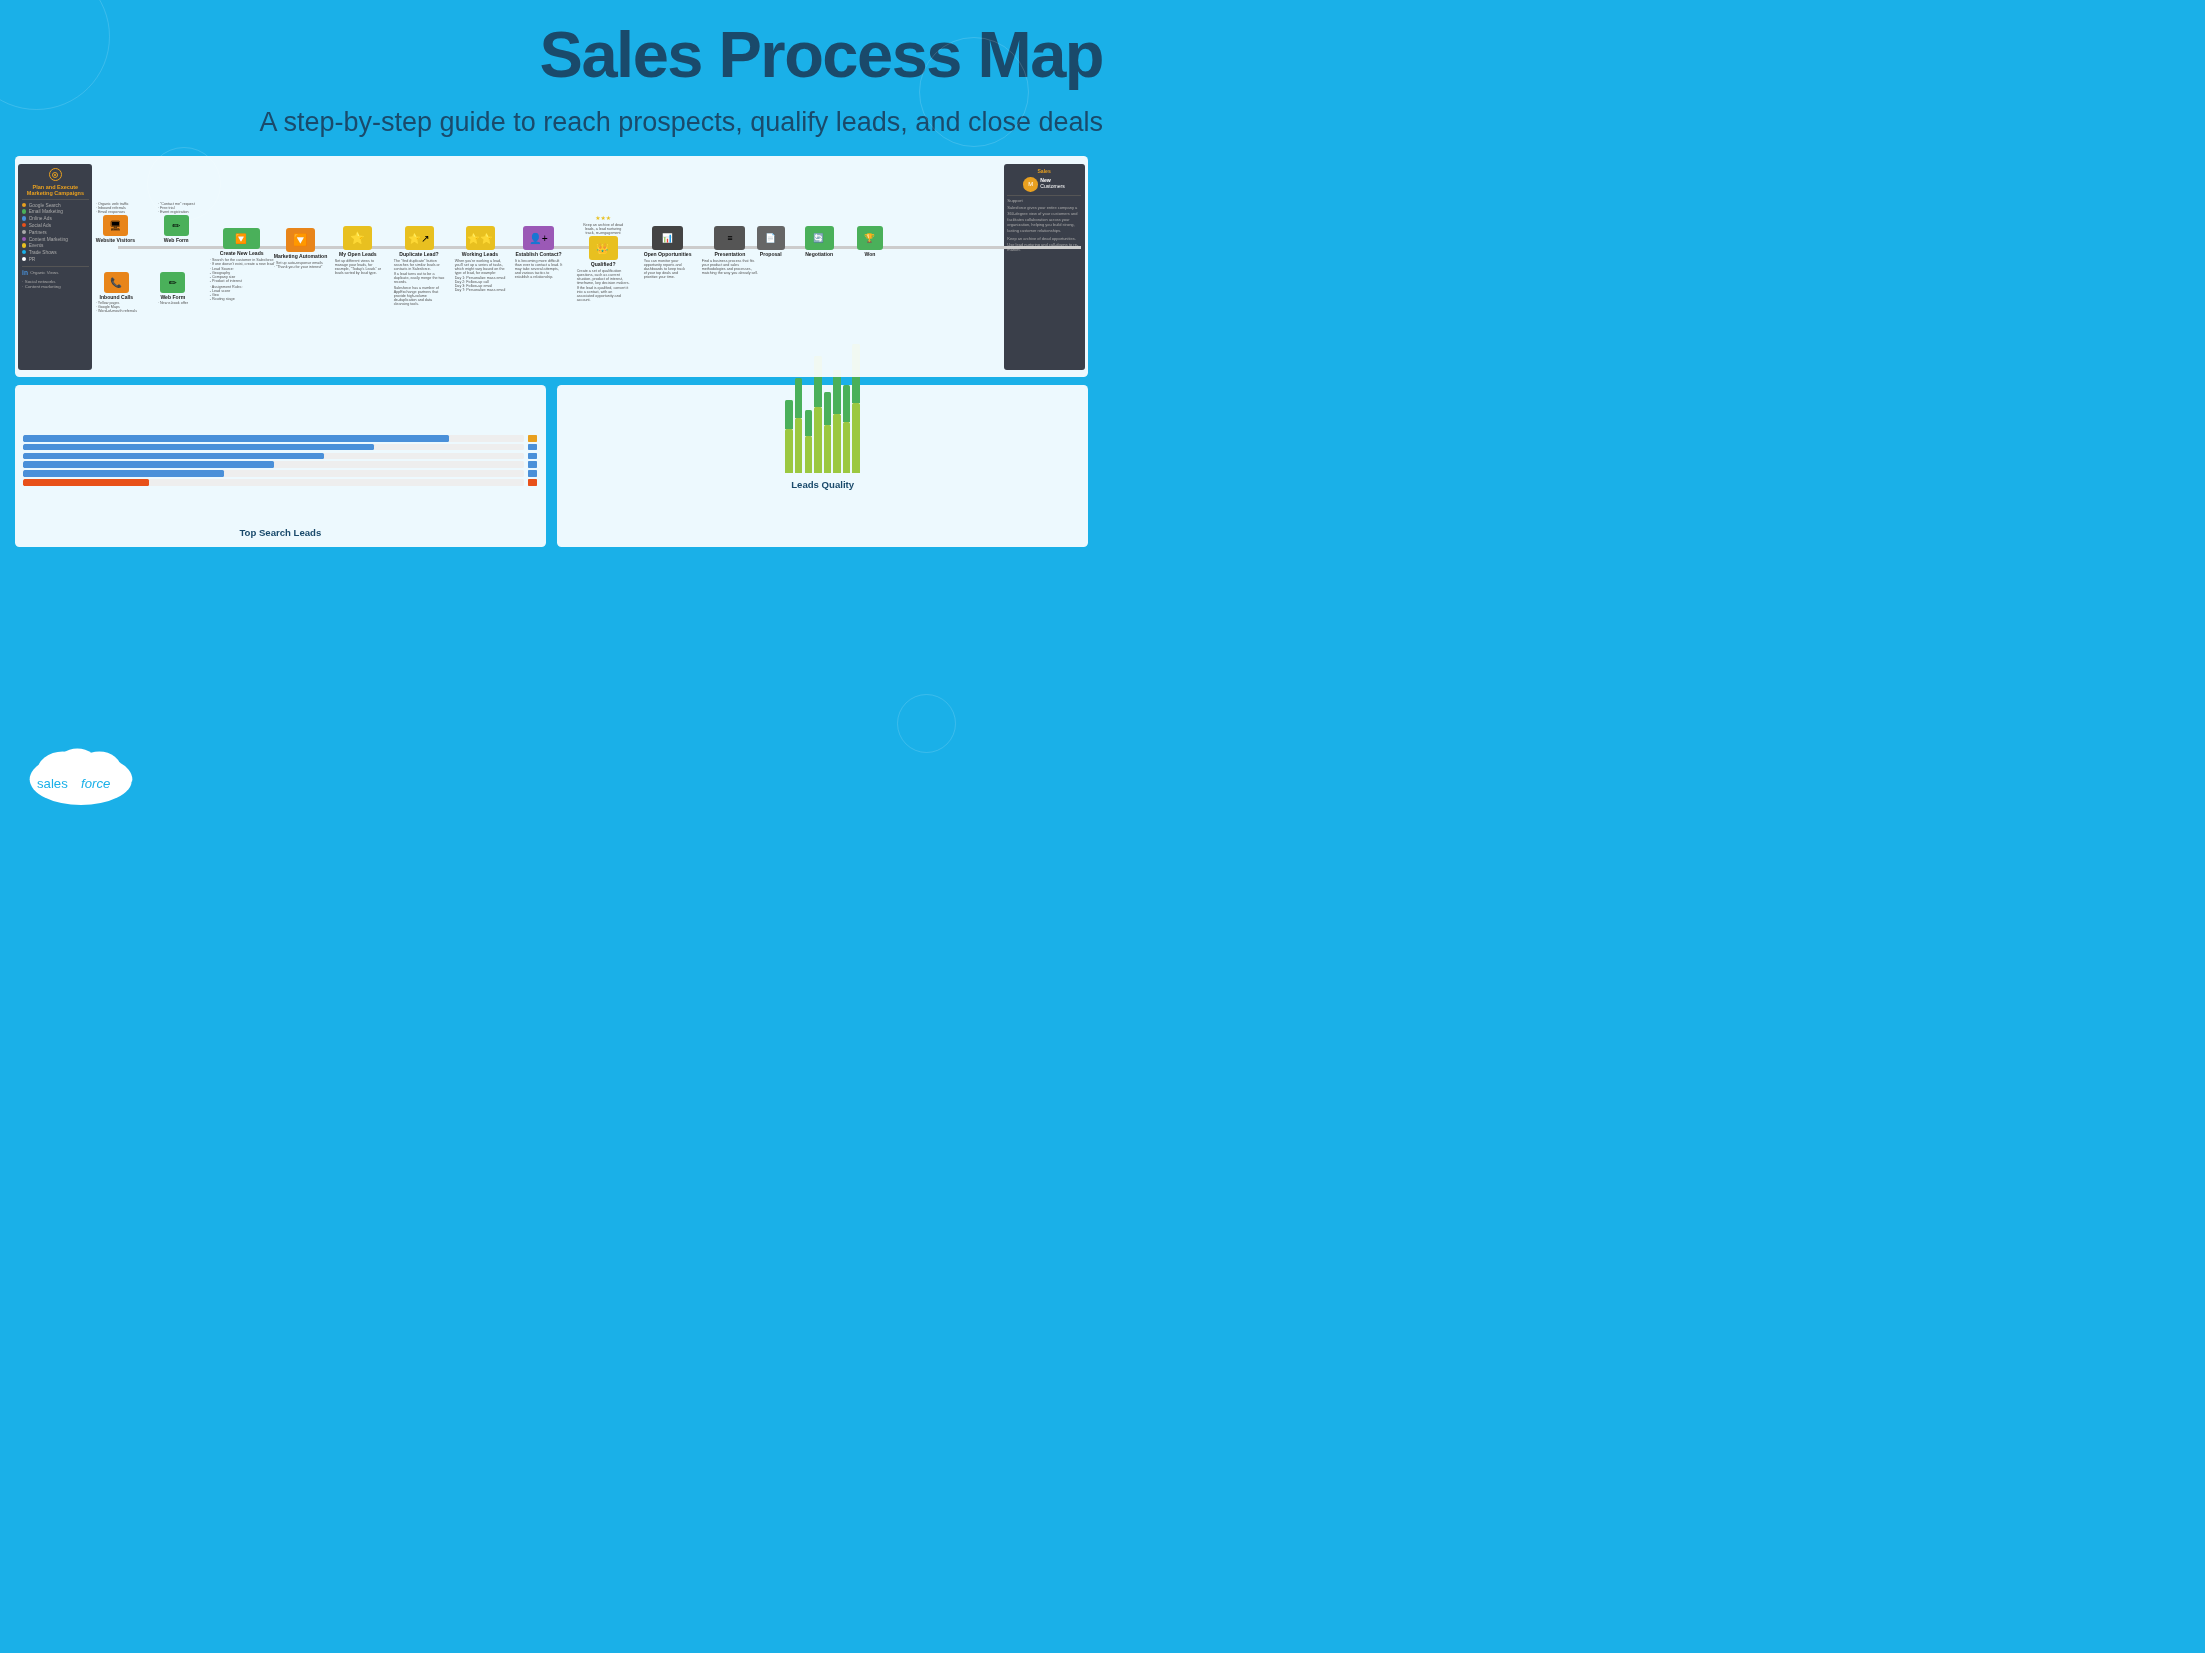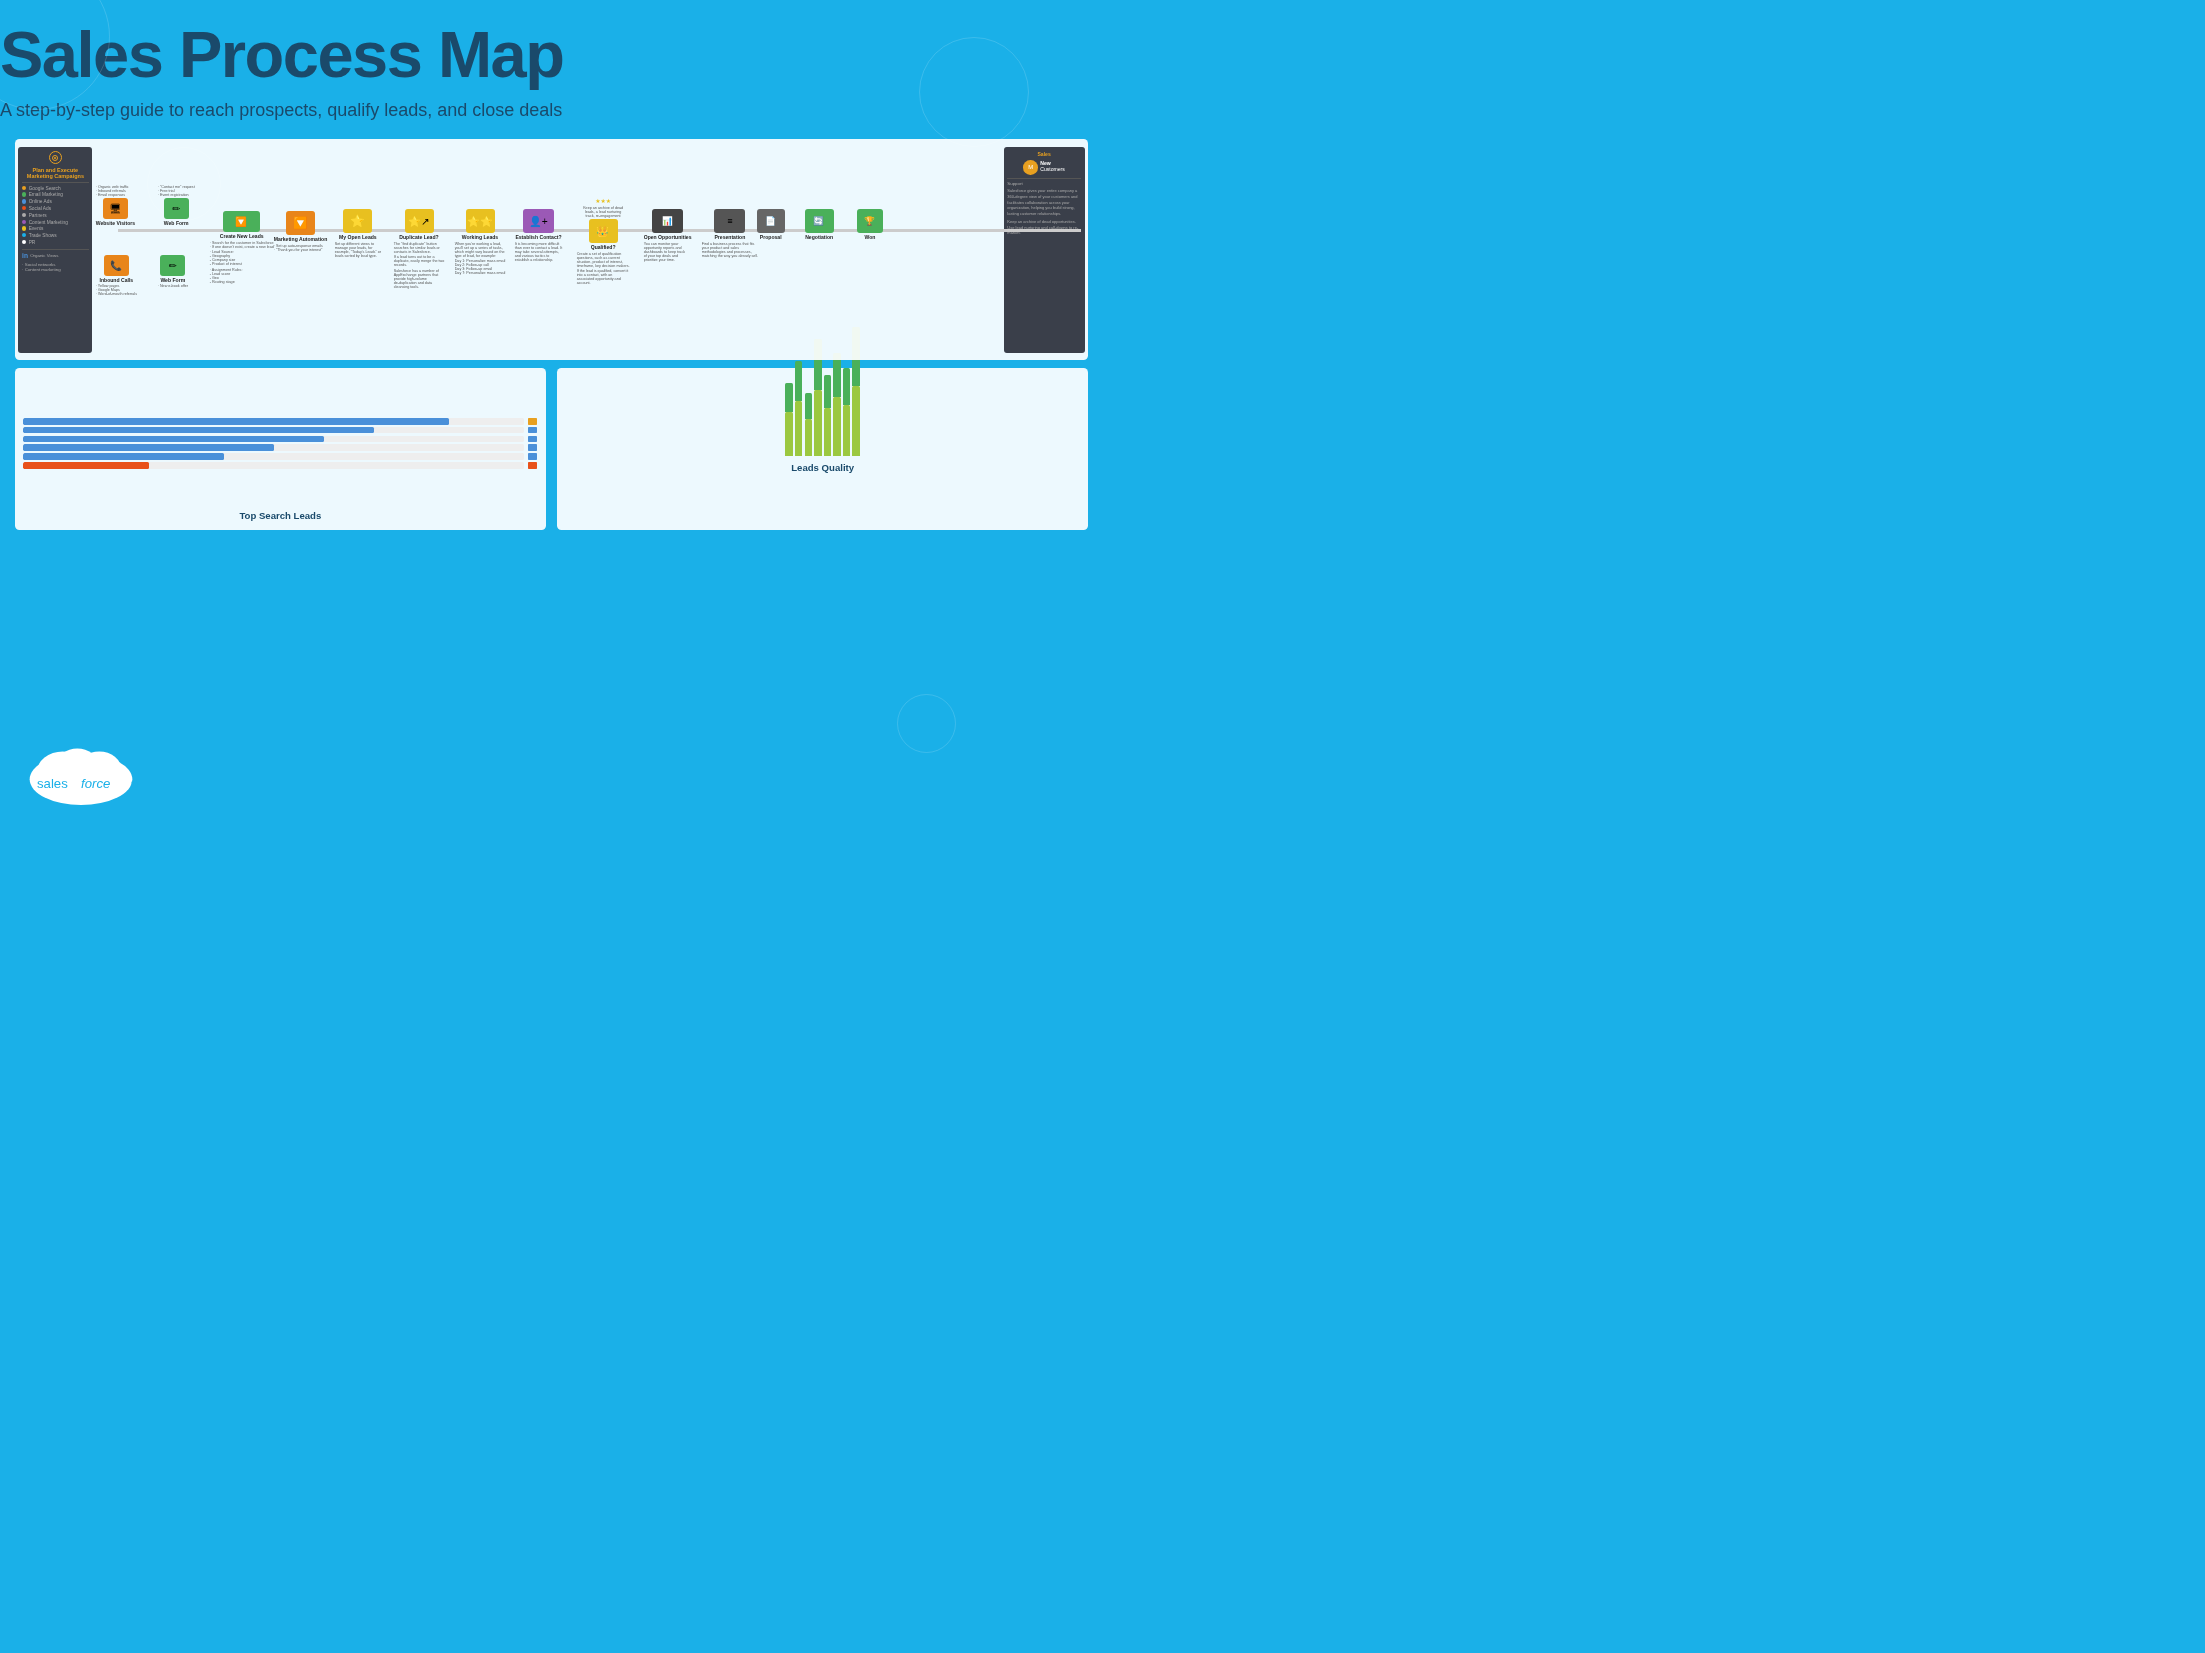--- a/index.html
+++ b/index.html
@@ -15,35 +15,35 @@
     
     .bg-circle {
       position: absolute;
       border-radius: 50%;
       border: 1.5px solid rgba(255,255,255,0.15);
       pointer-events: none;
     }
 
     
     .header {
-      text-align: left;
+      text-align: right;
       padding: 22px 0 7.4px;
     }
     .main-title {
       font-size: 65px;
       font-weight: 900;
       color: #1a4a6b;
       line-height: 1;
       letter-spacing: -1.5px;
     }
     .subtitle {
-      font-size: 18px;
+      font-size: 27px;
       color: #1a4a6b;
       font-weight: 400;
-      margin-top: 13px;
+      margin-top: 20px;
     }
 
     
     .process-map {
       position: relative;
       margin: 11px 14.7px 0;
       height: 221px;
       background: rgba(255,255,255,0.92);
       border-radius: 4.4px;
       padding: 7.4px 5.9px;

